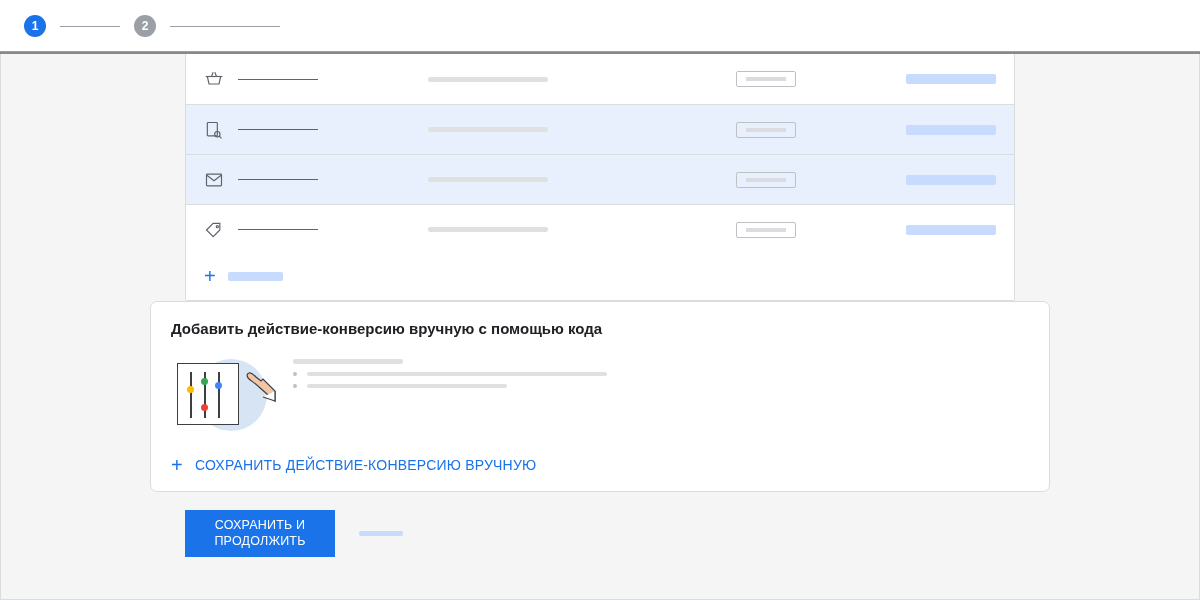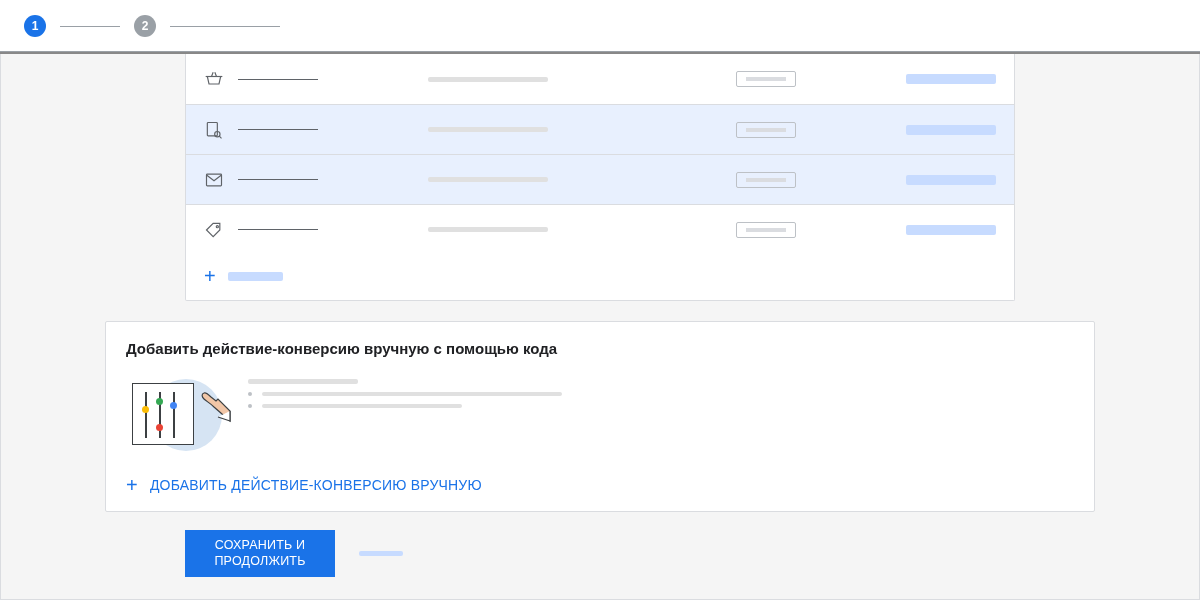--- a/index.html
+++ b/index.html
@@ -86,25 +86,25 @@
   .row .cta-col { width: 120px; display:flex; justify-content:flex-end; }
   .cta-ph { width: 90px; height: 10px; background: #c7dbff; border-radius: 2px; }
 
   .add-row {
     display:flex; align-items:center; padding: 12px 18px 14px;
   }
   .add-row .plus { color:#1a73e8; font-size:20px; font-weight:400; line-height:1; }
   .add-row .label-ph { width: 55px; height: 9px; background:#c7dbff; border-radius:2px; margin-left:12px; }
 
   .card2 {
-    width: 990px;
-    margin: 20px auto 0;
+    width: 900px;
+    margin: 0 auto 0;
     background: #fff;
     border: 1px solid #dadce0;
-    border-radius: 2px;
+    border-radius: 7px;
     padding: 18px 20px 16px;
   }
   .card2-title { font-size: 15px; color: #202124; font-weight: 600; margin-bottom: 16px; }
   .card2-body { display:flex; align-items:flex-start; gap: 26px; }
   .illus-wrap { position: relative; width: 96px; height: 80px; }
   .illus-circle {
     position:absolute; left:24px; top:6px; width:72px; height:72px; border-radius:50%;
     background:#d6e4f3;
   }
   .illus-card {
@@ -285,21 +285,21 @@
             <div class="bullet-line" style="width:300px;"></div>
           </div>
         <div class="bullet-row">
             <div class="bullet"></div>
             <div class="bullet-line" style="width:200px;"></div>
           </div>
       </div>
     </div>
     <div class="card2-action">
       <span class="plus">+</span>
-      <span>ДОБАВИТЬ ДЕЙСТВИЕ-КОНВЕРСИЮ ВРУЧНУЮ</span>
+      <span>СОХРАНИТЬ ДЕЙСТВИЕ-КОНВЕРСИЮ ВРУЧНУЮ</span>
     </div>
   </div>
 
   <div class="footer">
     <button class="primary-btn">СОХРАНИТЬ И
 ПРОДОЛЖИТЬ</button>
     <div class="secondary-ph"></div>
   </div>
 
 </div>

